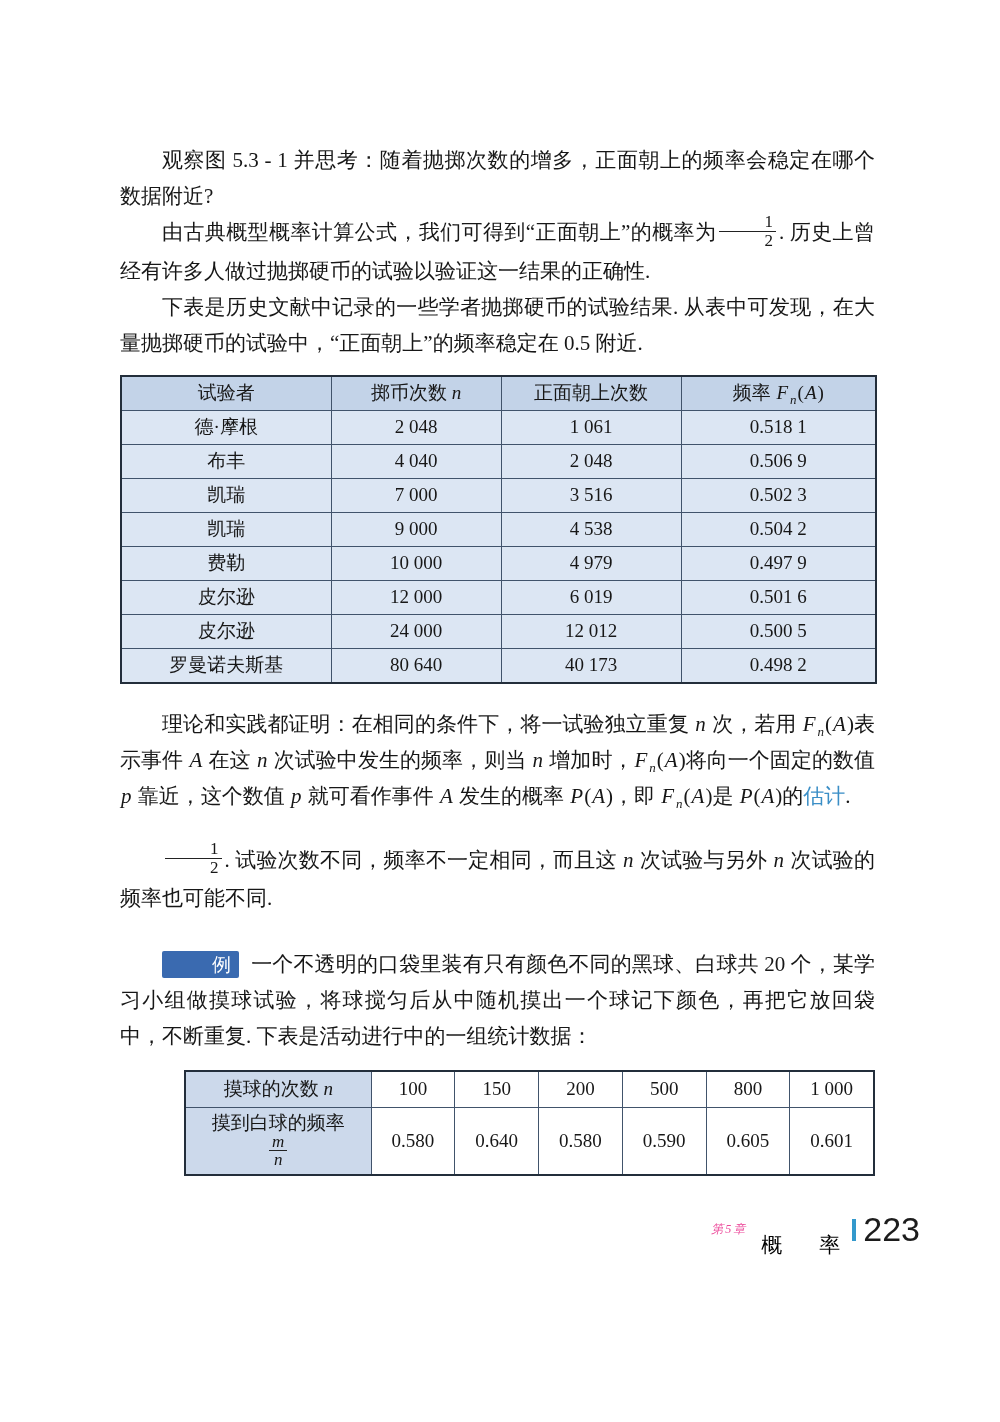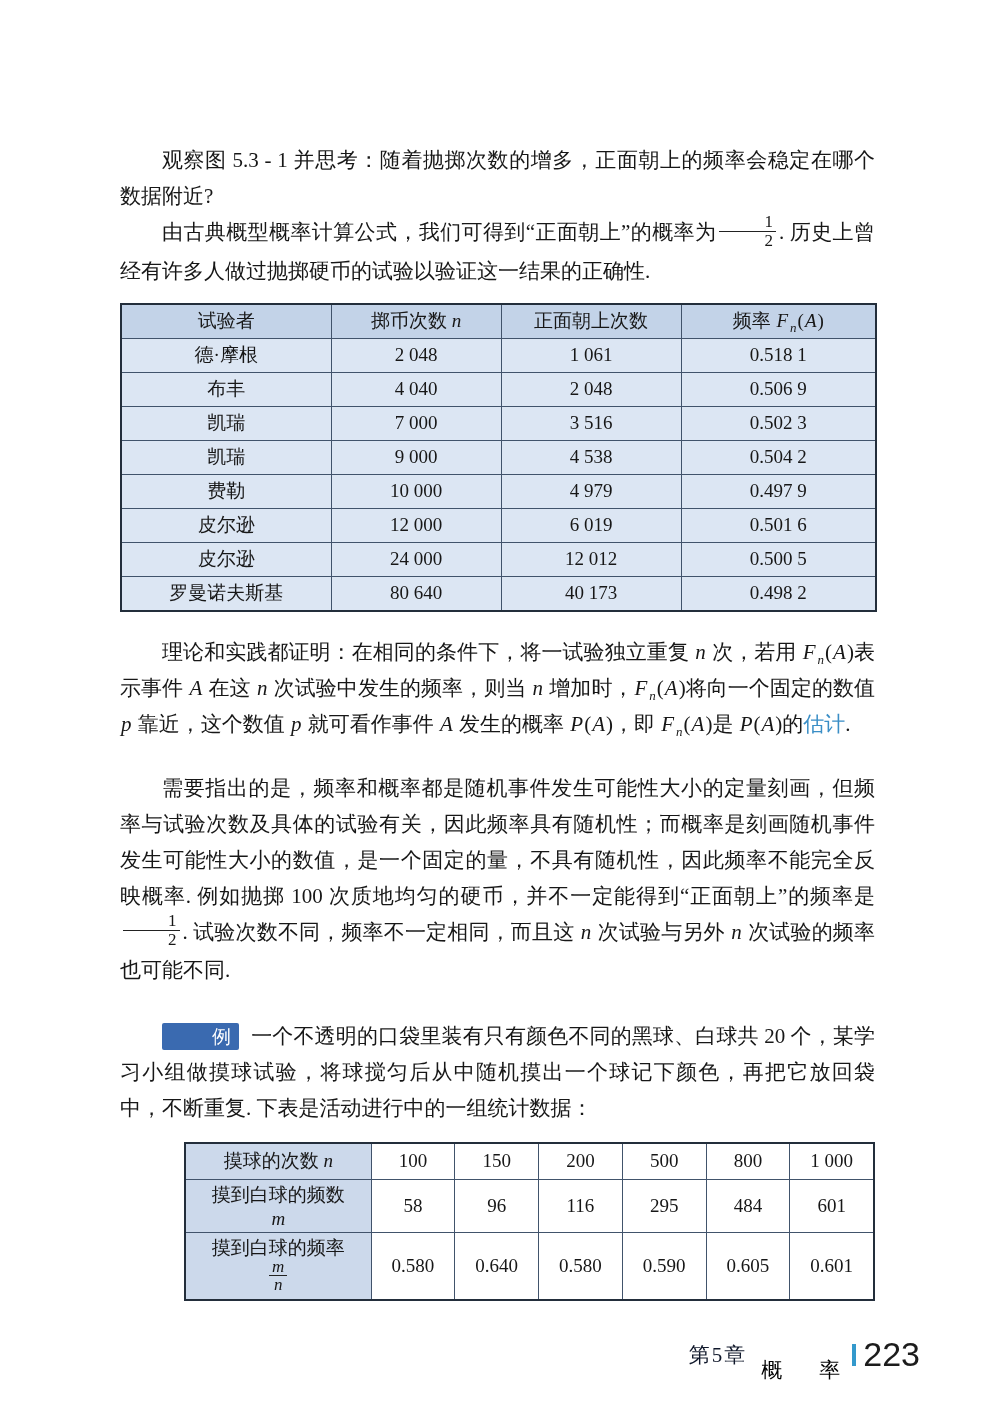--- a/index.html
+++ b/index.html
@@ -25,32 +25,33 @@
 
   .example-para{margin-top:30px;}
   .badge{display:inline-block;background:#3a6ab0;color:#ffffff;font-size:19px;line-height:27px;padding:0 8px;border-radius:2px;margin-right:12px;}
 
   .tbl2{margin:16px 0 0 64px;border:2px solid #232e3b;table-layout:fixed;}
   .tbl2 th,.tbl2 td{border:1px solid #41536b;text-align:center;font-size:19px;font-weight:normal;box-sizing:border-box;height:36px;padding:2px 20px;}
   .tbl2 th{background:#ccd9eb;width:202px;}
   .tbl2 td{background:#ffffff;width:72px;}
 
   .footer{display:flex;justify-content:flex-end;align-items:center;margin:24px -45px 0 0;}
-  .chapter{font-size:21px;color:#0f172a;letter-spacing:2px;}
+  .chapter{font-size:12px;color:#ec4899;letter-spacing:2px;font-style:italic;}
   .section{font-size:21px;color:#000000;letter-spacing:8px;margin-left:14px;margin-top:31px;}
   .bar{display:inline-block;width:4px;height:22px;background:#3399cc;margin:0 7px 0 4px;}
   .pagenum{font-size:34px;font-family:"Liberation Sans",sans-serif;color:#1c1c1c;}
 </style>
 </head>
 <body>
 
 <div class="page">
 
   <p class="para"><span>观察图 5.3 - 1 并思考：随着抛掷次数的增多，正面朝上的频率会稳定在哪个数据附近?</span></p>
   <p class="para"><span>由古典概型概率计算公式，我们可得到“正面朝上”的概率为</span><span class="frac"><span class="fnum">1</span><span class="fden">2</span></span><span>. 历史上曾经有许多人做过抛掷硬币的试验以验证这一结果的正确性.</span></p>
+  <p class="para"><span>下表是历史文献中记录的一些学者抛掷硬币的试验结果. 从表中可发现，在大量抛掷硬币的试验中，“正面朝上”的频率稳定在 0.5 附近.</span></p>
 
   <table class="tbl1">
     <colgroup>
         <col style="width:210px">
         <col style="width:170px">
         <col style="width:180px">
         <col style="width:195px">
       </colgroup>
     <thead>
       <tr>
@@ -106,45 +107,36 @@
       <tr>
         <td>罗曼诺夫斯基</td>
         <td>80 640</td>
         <td>40 173</td>
         <td>0.498 2</td>
       </tr>
     </tbody>
   </table>
 
   <p class="para p-theory"><span>理论和实践都证明：在相同的条件下，将一试验独立重复 </span><i>n</i><span> 次，若用 </span><span class="mvar"><i>F</i><sub><i>n</i></sub>(<i>A</i>)</span><span>表示事件 </span><i>A</i><span> 在这 </span><i>n</i><span> 次试验中发生的频率，则当 </span><i>n</i><span> 增加时，</span><span class="mvar"><i>F</i><sub><i>n</i></sub>(<i>A</i>)</span><span>将向一个固定的数值 </span><i>p</i><span> 靠近，这个数值 </span><i>p</i><span> 就可看作事件 </span><i>A</i><span> 发生的概率 </span><span class="mvar"><i>P</i>(<i>A</i>)</span><span>，即 </span><span class="mvar"><i>F</i><sub><i>n</i></sub>(<i>A</i>)</span><span>是 </span><span class="mvar"><i>P</i>(<i>A</i>)</span><span>的</span><span class="hl">估计</span><span>.</span></p>
-  <p class="para p-note"><span>需要指出的是，频率和概率都是随机事件发生可能性大小的定量刻画，但频率与试验次数及具体的试验有关，因此频率具有随机性；而概率是刻画随机事件发生可能性大小的数值，是一个固定的量，不具有随机性，因此频率不能完全反映概率. 例如抛掷 100 次质地均匀的硬币，并不一定能得到“正面朝上”的频率是</span><span class="frac"><span class="fnum">1</span><span class="fden">2</span></span><span>. 试验次数不同，频率不一定相同，而且这 </span><i>n</i><span> 次试验与另外 </span><i>n</i><span> 次试验的频率也可能不同.</span></p>
+  <p class="para p-note"><span class="frac"><span class="fnum">1</span><span class="fden">2</span></span><span>. 试验次数不同，频率不一定相同，而且这 </span><i>n</i><span> 次试验与另外 </span><i>n</i><span> 次试验的频率也可能不同.</span></p>
 
   <p class="para example-para">
     <span class="badge">例</span><span><span>一个不透明的口袋里装有只有颜色不同的黑球、白球共 20 个，某学习小组做摸球试验，将球搅匀后从中随机摸出一个球记下颜色，再把它放回袋中，不断重复. 下表是活动进行中的一组统计数据：</span></span>
   </p>
 
   <table class="tbl2">
     <tbody>
       <tr>
         <th><span>摸球的次数 </span><i>n</i></th>
         <td>100</td>
         <td>150</td>
         <td>200</td>
         <td>500</td>
         <td>800</td>
         <td>1 000</td>
-      </tr>
-      <tr>
-        <th><span>摸到白球的频数 </span><i>m</i></th>
-        <td>58</td>
-        <td>96</td>
-        <td>116</td>
-        <td>295</td>
-        <td>484</td>
-        <td>601</td>
       </tr>
       <tr>
         <th><span>摸到白球的频率</span><span class="frac"><span class="fnum"><i>m</i></span><span class="fden"><i>n</i></span></span></th>
         <td>0.580</td>
         <td>0.640</td>
         <td>0.580</td>
         <td>0.590</td>
         <td>0.605</td>
         <td>0.601</td>
       </tr>

